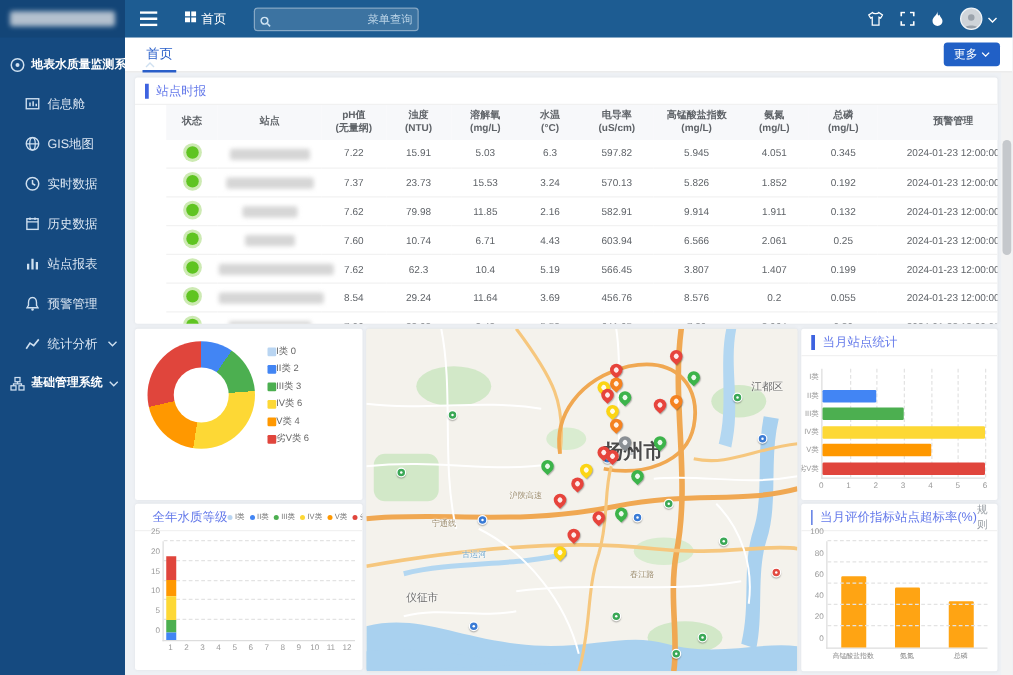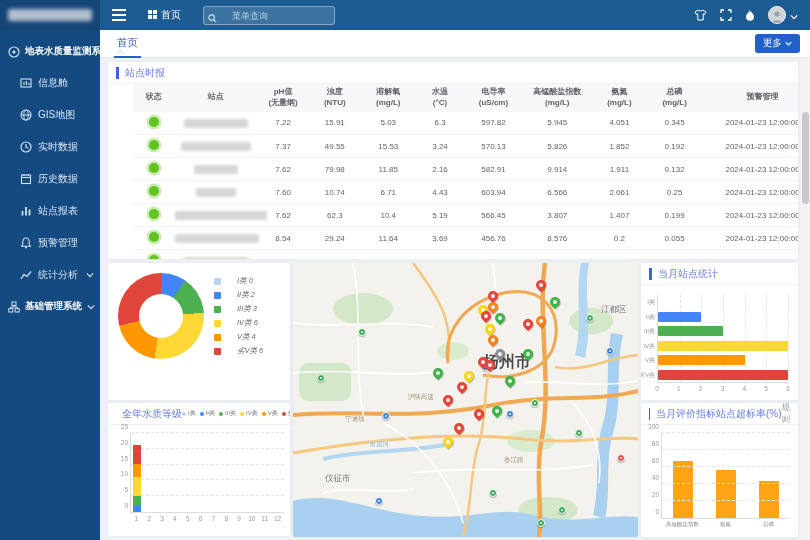--- a/index.html
+++ b/index.html
@@ -17,21 +17,21 @@
   .nav-ic { width:12px; height:12px; flex:0 0 12px; display:inline-flex; }
   .nav-ic svg { width:12px; height:12px; }
   .chev { margin-left:auto; display:inline-flex; }
   .chev svg { width:8px; height:8px; }
 
   
   #topbar { position:absolute; left:100px; top:0; width:710px; height:30px; background:#1d5c92; display:flex; align-items:center; color:#fff; z-index:4; }
   .tb-burger { padding:0 12px; display:flex; cursor:pointer; }
   .tb-home { display:flex; align-items:center; gap:4px; font-size:10px; padding:0 10px; cursor:pointer; }
   .tb-search { position:relative; margin-left:12px; }
-  .tb-search input { width:132px; height:19px; background:rgba(255,255,255,.14); border:1px solid rgba(255,255,255,.38); border-radius:3px; color:#dcebf7; font-size:9px; padding:0 4px 0 28px; outline:none; }
+  .tb-search input { width:132px; height:19px; background:rgba(255,255,255,.14); border:1px solid rgba(255,255,255,.38); border-radius:3px; color:#dcebf7; font-size:9px; padding:0 4px 0 28px; outline:none;text-align:right; }
   .tb-search input::placeholder { color:#b9d2e6; }
   .tb-search .mag { position:absolute; left:5px; top:4px; }
   .tb-right { margin-left:auto; display:flex; align-items:center; gap:13px; padding-right:12px; }
   .tb-ic { display:inline-flex; cursor:pointer; }
   .avatar-wrap { display:flex; align-items:center; gap:4px; cursor:pointer; }
   .avatar { width:18px; height:18px; border-radius:50%; background:#cfd4d9; display:flex; align-items:flex-end; justify-content:center; overflow:hidden; border:1px solid #eef3f7; }
 
   
   #tabbar { position:absolute; left:100px; top:30px; width:710px; height:28px; background:#fff; border-bottom:1px solid #e6e6e6; z-index:3; }
   .tab-active { position:absolute; left:14px; top:6px; font-size:10.5px; color:#2a5fc9; padding:0 3px 6px; border-bottom:2px solid #2a5fc9; cursor:pointer; }
@@ -52,21 +52,21 @@
   td { font-size:8px; color:#5f6368; text-align:center; padding:0 1px; height:23px; border-bottom:1px solid #f2f2f2; }
   .dot { display:inline-block; width:10px; height:10px; border-radius:50%; background:#5fc421; box-shadow:0 0 0 2.5px #cdeab3; }
   .redact { display:inline-block; height:9px; background:#d6d6d6; border-radius:2px; filter:blur(1.6px); vertical-align:middle; }
 
   
   #donut-card { left:8px; top:205px; width:182px; height:137px; }
   .donut-wrap { display:flex; align-items:center; padding:10px 4px 0 10px; gap:10px; }
   .donut { width:86px; height:86px; border-radius:50%; position:relative; flex:0 0 86px; }
   .donut::after { content:""; position:absolute; left:21px; top:21px; width:44px; height:44px; border-radius:50%; background:#fff; }
   .d-legend { display:flex; flex-direction:column; gap:4px; }
-  .d-leg-item { display:flex; align-items:center; gap:16px; font-size:7.5px; color:#666; white-space:nowrap;font-style:italic; }
+  .d-leg-item { display:flex; align-items:center; gap:0; font-size:7.5px; color:#666; white-space:nowrap; }
   .sw { width:7px; height:7px; border-radius:1px; flex:0 0 7px; }
 
   
   #year-card { left:8px; top:345px; width:182px; height:133px; }
   .mini-legend { display:flex; gap:4px; margin-left:auto; padding-right:4px; }
   .mini-leg-item { display:flex; align-items:center; gap:2px; font-size:6px; color:#777; white-space:nowrap; }
   .mini-dot { width:4px; height:4px; border-radius:50%; }
   .stack-plot { position:relative; margin:8px 6px 0 22px; height:80px; border-left:1px solid #ddd; border-bottom:1px solid #ddd; }
   .gridline-h { position:absolute; left:0; right:0; border-top:1px dashed #e3e3e3; }
   .ylab { position:absolute; right:100%; margin-right:3px; font-size:6.5px; color:#999; transform:translateY(-50%); }
@@ -357,21 +357,21 @@
               <td>597.82</td>
               <td>5.945</td>
               <td>4.051</td>
               <td>0.345</td>
               <td>2024-01-23 12:00:00</td>
             </tr>
             <tr>
               <td><span class="dot"></span></td>
               <td><span class="redact" style="width: 70px;"></span></td>
               <td>7.37</td>
-              <td>49.55</td>
+              <td>23.73</td>
               <td>15.53</td>
               <td>3.24</td>
               <td>570.13</td>
               <td>5.826</td>
               <td>1.852</td>
               <td>0.192</td>
               <td>2024-01-23 12:00:00</td>
             </tr>
             <tr>
               <td><span class="dot"></span></td>

